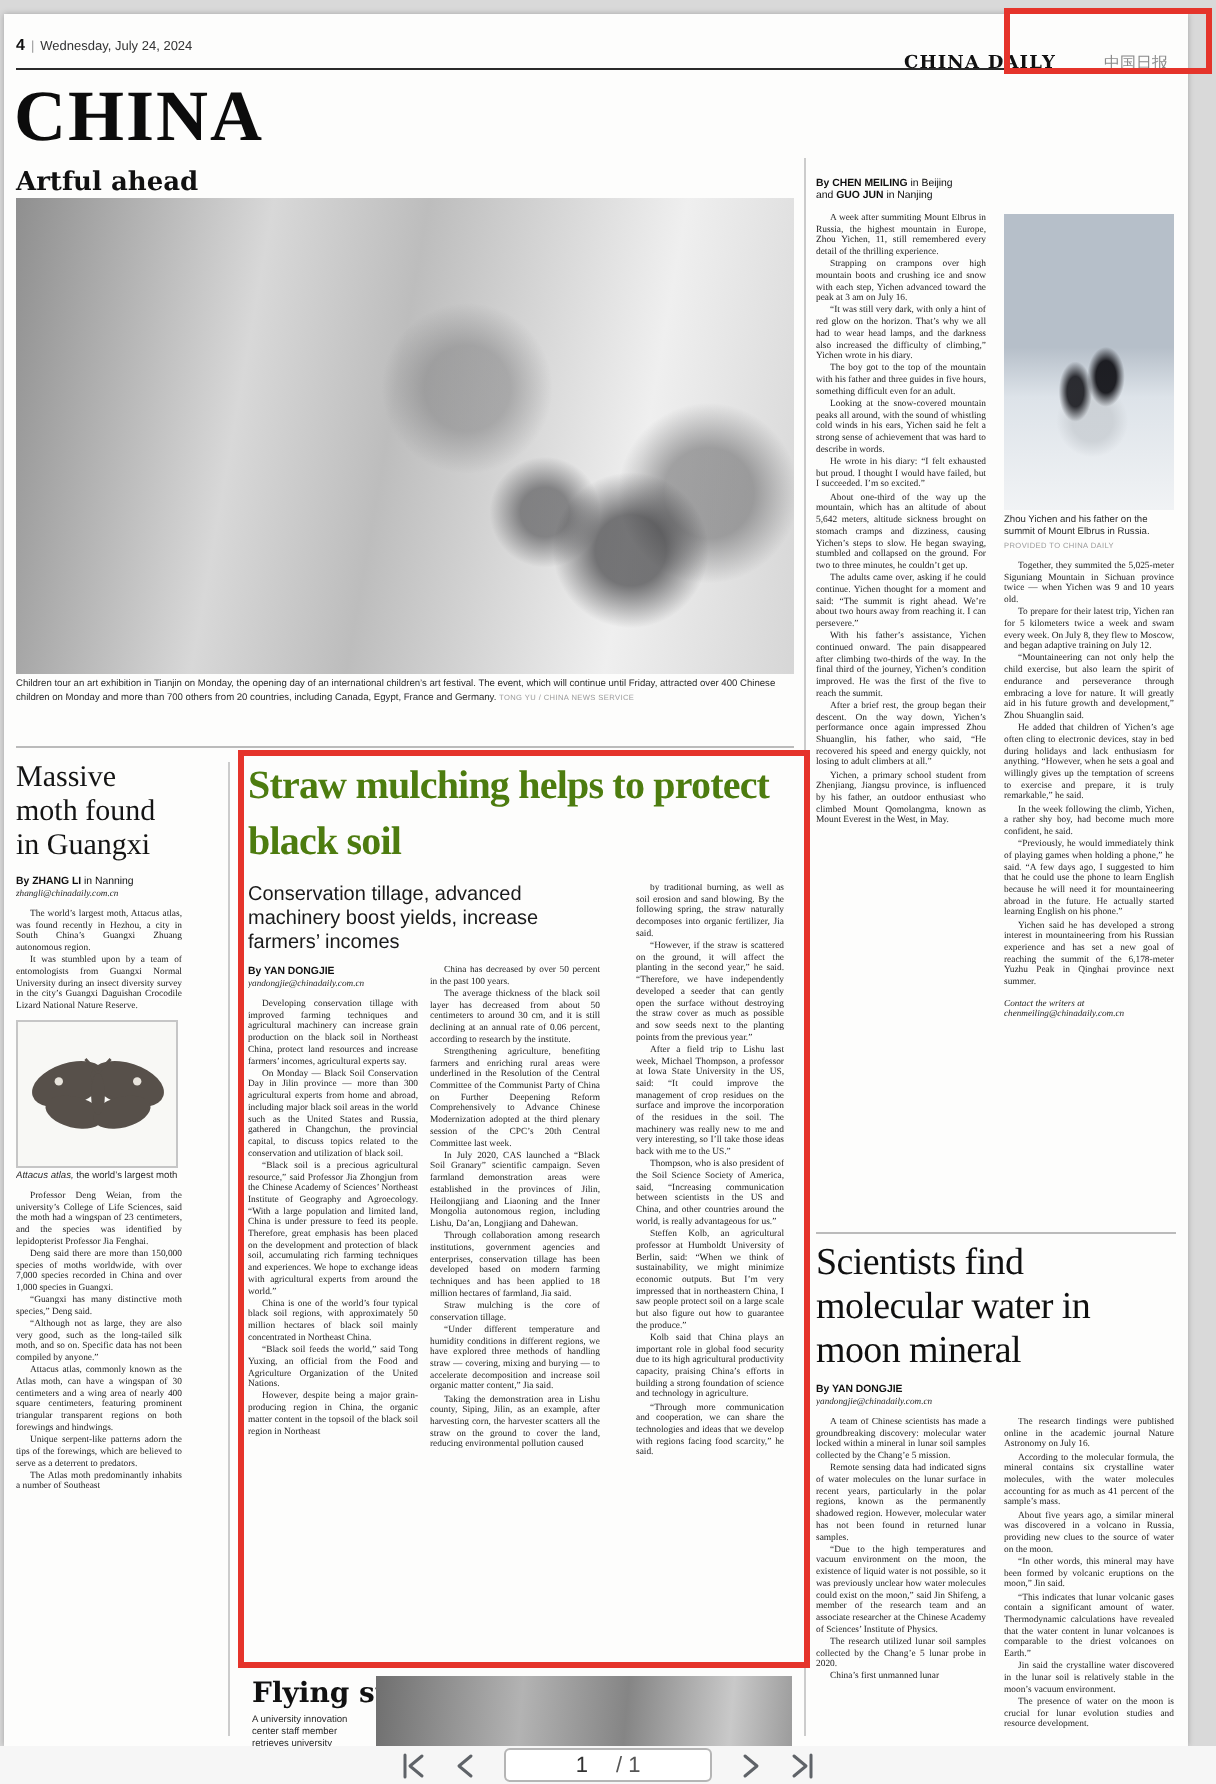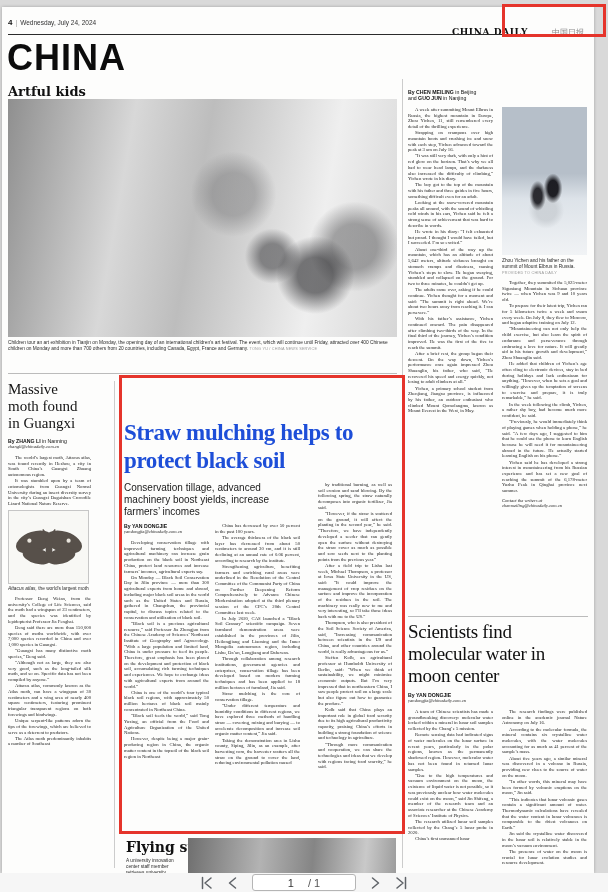--- a/index.html
+++ b/index.html
@@ -17,21 +17,21 @@
   .brand { position:absolute; right:10px; top:14px; white-space:nowrap; }
   .brand-en { font-family:"DejaVu Serif",serif; font-weight:bold; font-size:9px;
               letter-spacing:.6px; color:#111;padding-left:16px; }
   .brand-cn { font-size:8px; color:#8a8a8a; margin-left:20px; }
   .hrule { position:absolute; background:#2b2b2b; height:1px; }
   .hrule.light { background:#bbb; }
   .rule-header { left:6px; right:6px; top:27px; }
   .vrule { position:absolute; width:1px; background:#ccc; }
   .vr-main { left:400px; top:72px; height:789px; }
   .vr-moth { left:112px; top:374px; height:487px; }
-  .section-title { position:absolute; left:5px; top:30px; font-family:Liberation Sans, sans-serif;
+  .section-title { position:absolute; left:5px; top:30px; font-family:Liberation Serif, serif;
                    font-weight:bold; font-size:36px; letter-spacing:1px; color:#0c0c0c; }
 
   
   .bodytext { font:4.7px/5.7px "Liberation Serif",serif; color:#1b1b1b; text-align:justify; }
   .bodytext .p { text-indent:7px; margin-bottom:.5px; }
   .byline { font-family:"Liberation Sans",sans-serif; font-size:5.2px; line-height:6.4px; color:#111; }
   .byline b { font-weight:bold; }
   .email { font:italic 4.6px/5.6px "Liberation Serif",serif; color:#222; margin-bottom:5px; }
   .caption { font:4.8px/6px "Liberation Sans",sans-serif; color:#2a2a2a; }
   .credit { font-size:3.8px; color:#999; letter-spacing:.2px; }
@@ -52,22 +52,22 @@
   .moth-art { position:absolute; left:6px; top:374px; width:83px; height:487px; overflow:hidden; }
   .moth-head { font-family:Liberation Serif, serif; font-size:15px; line-height:17px;
                color:#141414; margin-bottom:6px; }
   .moth-photo { width:81px; height:74px; background:#f8f8f5; border:1px solid #c6c6c6;
                 display:flex; align-items:center; justify-content:center; margin:3px 0 2px; }
   .moth-cap { margin-bottom:4px; }
   .moth-cap .species { font-style:italic; }
 
   
   .straw-art { position:absolute; left:122px; top:372px; width:268px; height:452px; overflow:hidden; }
-  .straw-head { font-family:"Liberation Serif",serif; font-weight:bold; font-size:23px;
-                line-height:28px; letter-spacing:-.4px; color:#1d4ed8; margin-bottom:7px;margin-top:40px; }
+  .straw-head { font-family:"Liberation Serif",serif; font-weight:bold; font-size:20px;
+                line-height:28px; letter-spacing:-.4px; color:#4d7c0f; margin-bottom:7px; }
   .straw-flex { display:flex; gap:18px; }
   .straw-left { width:176px; }
   .straw-subhead { font-family:"Liberation Sans",sans-serif; font-size:10px; line-height:12px;
                    color:#1a1a1a; margin-bottom:5px; }
   .straw-cols { display:flex; gap:6px; height:343px; overflow:hidden; }
   .straw-cols .col { width:85px; }
   .straw-col3 { width:86px; height:388px; overflow:hidden; }
 
   
   .boy-art { position:absolute; left:406px; top:76px; width:180px; height:528px; overflow:hidden; }
@@ -128,21 +128,21 @@
       <span class="brand-en">CHINA DAILY</span>
       <span class="brand-cn">中国日报</span>
     </div>
     <div class="hrule rule-header"></div>
     <div class="section-title">CHINA</div>
 
     <div class="vrule vr-main"></div>
     <div class="vrule vr-moth"></div>
     <div class="hrule light rule-moth-sec"></div>
 
-    <div class="artful-head">Artful kids</div>
+    <div class="artful-head">Artful ahead</div>
     <div class="artful-photo"></div>
     <div class="artful-cap caption">
       <span>Children tour an art exhibition in Tianjin on Monday, the opening day of an international children’s art festival. The event, which will continue until Friday, attracted over 400 Chinese children on Monday and more than 700 others from 20 countries, including Canada, Egypt, France and Germany.</span>
       <span class="credit">TONG YU / CHINA NEWS SERVICE</span>
     </div>
 
     <div class="moth-art">
       <div class="moth-head">Massive moth found in Guangxi</div>
       <div class="byline"><b>By ZHANG LI</b><span> in Nanning</span></div>
       <div class="email">zhangli@chinadaily.com.cn</div>
@@ -260,21 +260,21 @@
             <span>Contact the writers at</span><br>
             <span>chenmeiling@chinadaily.com.cn</span>
           </div>
         </div>
       </div>
     </div>
 
     <div class="hrule light rule-right"></div>
 
     <div class="moon-art">
-      <div class="news-head">Scientists find molecular water in moon center</div>
+      <div class="news-head">Scientists find molecular water in moon mineral</div>
       <div class="byline moon-byline"><b>By YAN DONGJIE</b></div>
       <div class="email">yandongjie@chinadaily.com.cn</div>
       <div class="cols2 moon-cols">
         <div class="col bodytext">
             <p class="p">A team of Chinese scientists has made a groundbreaking discovery: molecular water locked within a mineral in lunar soil samples collected by the Chang’e 5 mission.</p>
             <p class="p">Remote sensing data had indicated signs of water molecules on the lunar surface in recent years, particularly in the polar regions, known as the permanently shadowed region. However, molecular water has not been found in returned lunar samples.</p>
             <p class="p">“Due to the high temperatures and vacuum environment on the moon, the existence of liquid water is not possible, so it was previously unclear how water molecules could exist on the moon,” said Jin Shifeng, a member of the research team and an associate researcher at the Chinese Academy of Sciences’ Institute of Physics.</p>
             <p class="p">The research utilized lunar soil samples collected by the Chang’e 5 lunar probe in 2020.</p>
             <p class="p">China’s first unmanned lunar</p>
           </div>

